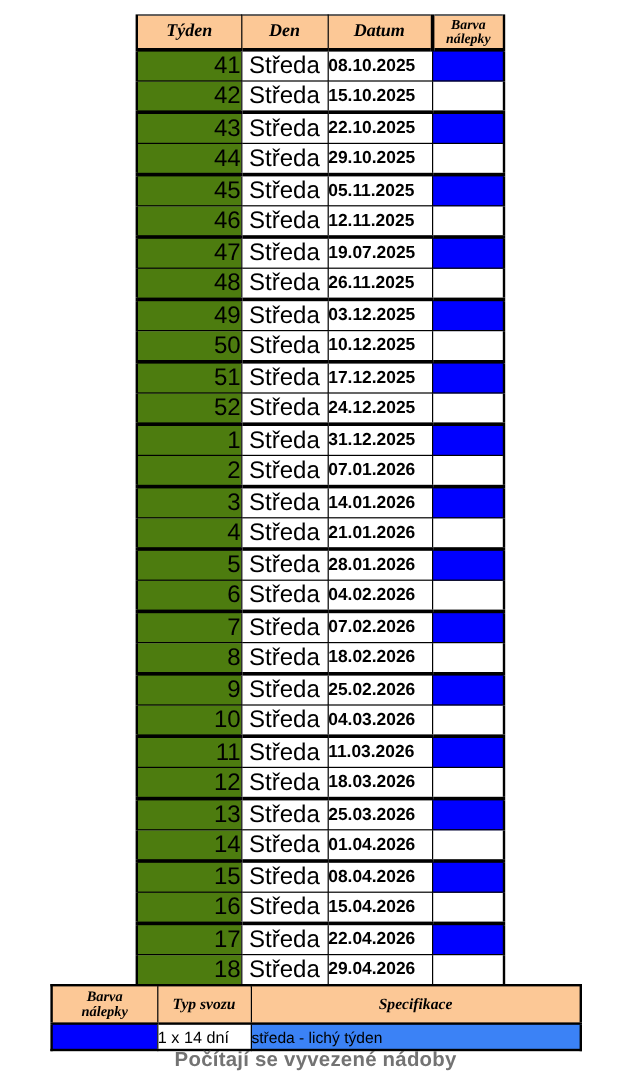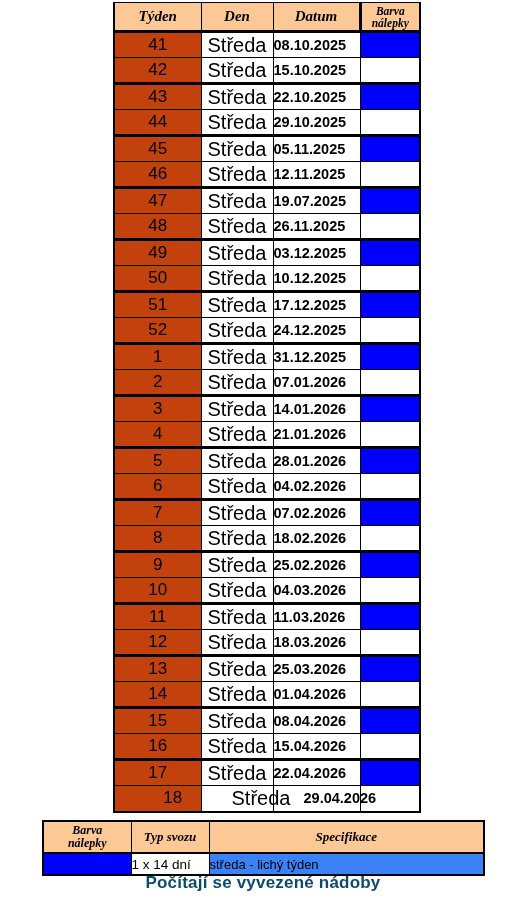--- a/index.html
+++ b/index.html
@@ -12,21 +12,21 @@
     height: 902px;
     position: relative;
     font-family: "Liberation Sans", sans-serif;
     overflow: hidden;
   }
 
   
   #schedule-wrap {
     position: absolute;
     left: 113px;
-    top: 2px;
+    top: 12px;
     width: 306px;
   }
   table.grid {
     border-collapse: collapse;
     table-layout: fixed;
     width: 100%;
   }
   table.grid td, table.grid th {
     border: 1px solid #000000;
     padding: 0;
@@ -55,24 +55,24 @@
     font-size: 11.5px;
     line-height: 1.05;
     padding: 1px 0 0 0;
     overflow: hidden;
   }
   thead th.th-color .l1 { display:block; }
   thead th.th-color .l2 { display:block; }
 
   tbody tr { height: 26px; }
   td.week {
-    text-align: center;
-    font-size: 17px;
-    color: #000000;
-    background: #c2410c;
+    text-align: right;
+    font-size: 20px;
+    color: #000000;
+    background: #4d7c0f;
   }
   td.day {
     text-align: center;
     font-size: 20px;
     color: #000000;
     background: #ffffff;
   }
   td.date {
     font-size: 14.5px;
     font-weight: bold;
@@ -83,21 +83,21 @@
   td.swatch.on { background: #0000ff; }
 
   
   td.date, thead th.th-date { border-right: 3px solid #000000; }
   tr.heavy-top td, tr.heavy-top th { border-top: 3px solid #000000; }
   thead th { border-top: 2px solid #000000; border-bottom: 2px solid #000000; }
   thead th.th-week { border-left: 2px solid #000000; }
   thead th.th-color { border-right: 2px solid #000000; }
   tbody td.week { border-left: 2px solid #000000; }
   tbody td.swatch { border-right: 2px solid #000000; }
-  tbody tr.last td { border-bottom: 2px solid #000000; padding-left: 30px; }
+  tbody tr.last td { border-bottom: 2px solid #000000; }
 
   
   #legend-wrap {
     position: absolute;
     left: 42px;
     top: 820px;
     width: 441px;
   }
   table.legend {
     border-collapse: collapse;
@@ -145,21 +145,21 @@
     color: #000000;
   }
 
   
   #footer-note {
     position: absolute;
     left: 0;
     top: 873px;
     width: 526px;
     text-align: center;
-    color: #0c4a6e;
+    color: #737373;
     font-size: 17px;
     font-weight: bold;
     letter-spacing: 0.2px;
   }
 </style>
 </head>
 <body>
 
 <div id="schedule-wrap">
   <table class="grid">

